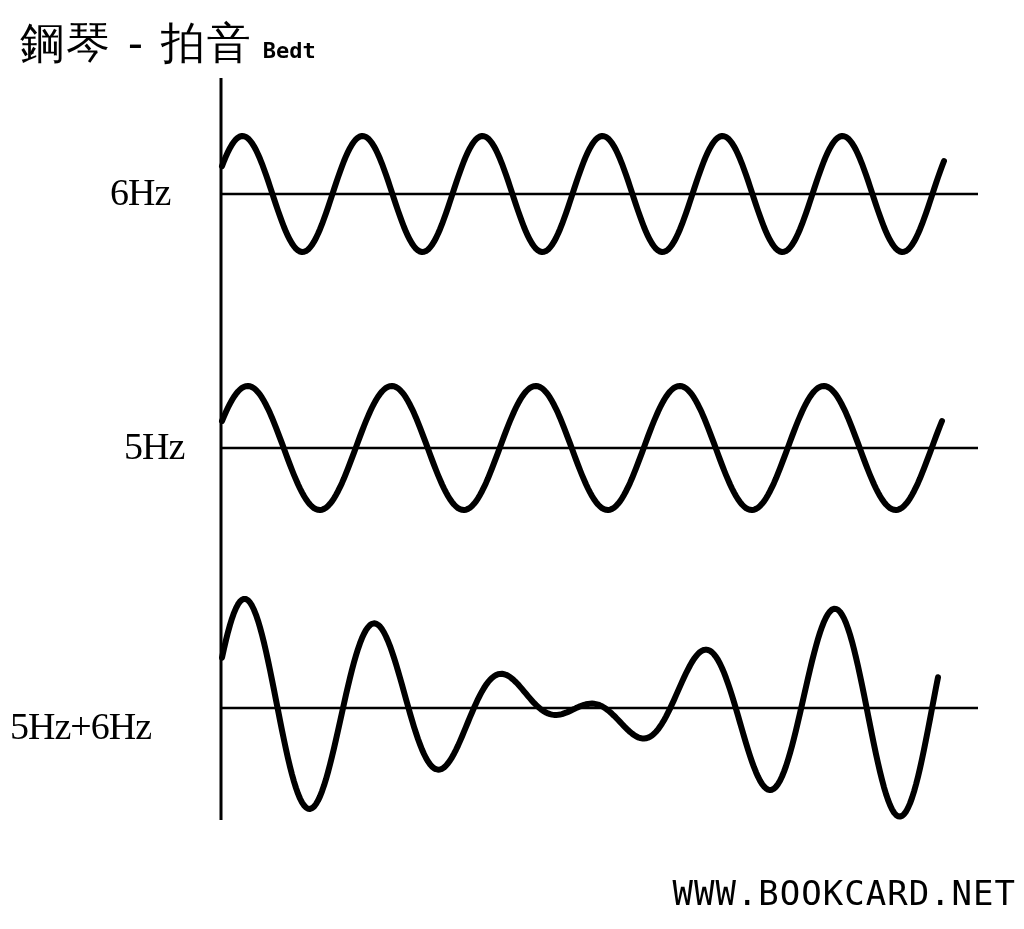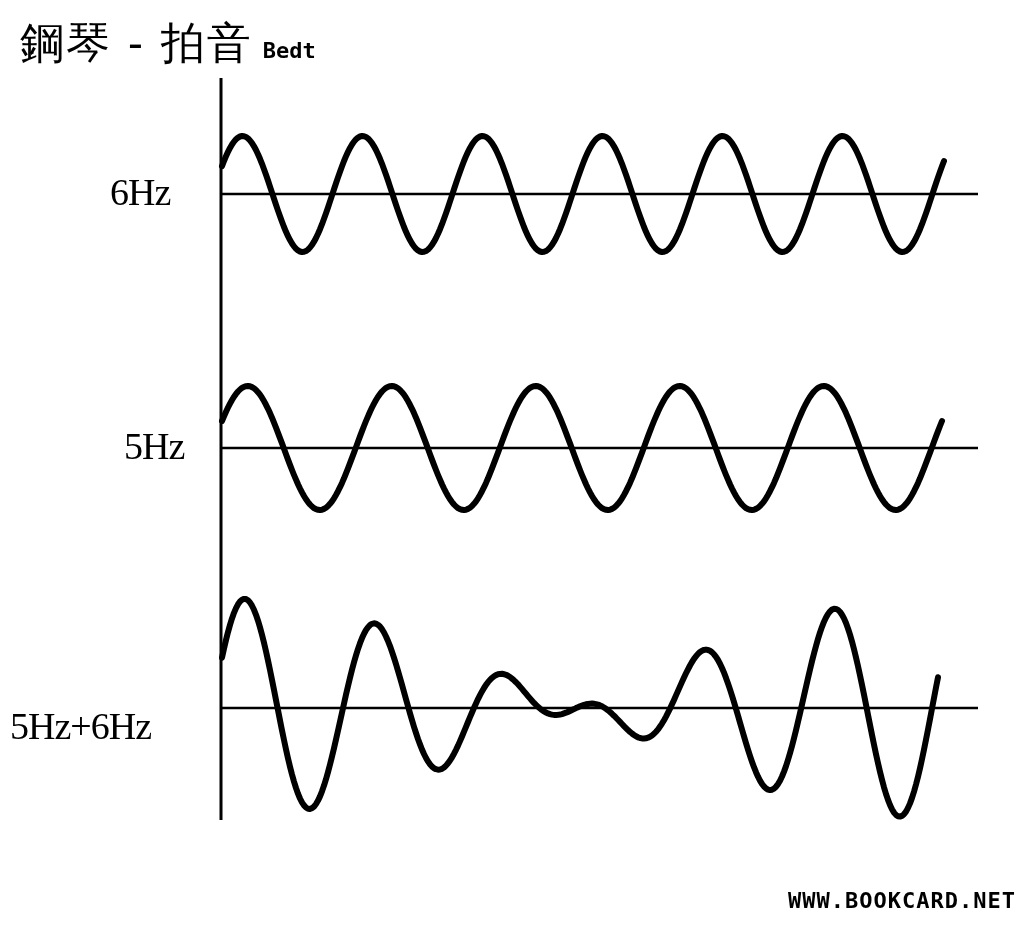--- a/index.html
+++ b/index.html
@@ -1,21 +1,21 @@
 <!DOCTYPE html>
 <html><head>
 <meta charset="utf-8">
 <style>
   html, body { margin:0; padding:0; background:#ffffff; }
   body { width:1024px; height:929px; position:relative; overflow:hidden; font-family:"DejaVu Serif", serif; color:#000; }
   .title { position:absolute; left:20px; top:14px; display:flex; align-items:baseline; gap:10px; }
   .title-cn { font-family:"DejaVu Serif", serif; font-size:44px; font-weight:normal; letter-spacing:2px; }
   .title-en { font-family:"DejaVu Sans Mono", monospace; font-size:22px; font-weight:bold; }
   .label { position:absolute; font-family:"Liberation Serif", serif; font-size:38px; letter-spacing:-1px; }
-  .footer { position:absolute; right:8px; bottom:16px; font-family:"DejaVu Sans Mono", monospace; font-size:22px; font-weight:bold; letter-spacing:1px;text-align:right; }
+  .footer { position:absolute; right:8px; bottom:16px; font-family:"DejaVu Sans Mono", monospace; font-size:34px; font-weight:normal; letter-spacing:1px;text-align:right; }
   svg#plot { position:absolute; left:0; top:0; }
 </style>
 </head>
 <body>
 
 <div class="title">
   <span class="title-cn">鋼琴 - 拍音</span>
   <span class="title-en">Bedt</span>
 </div>
 

